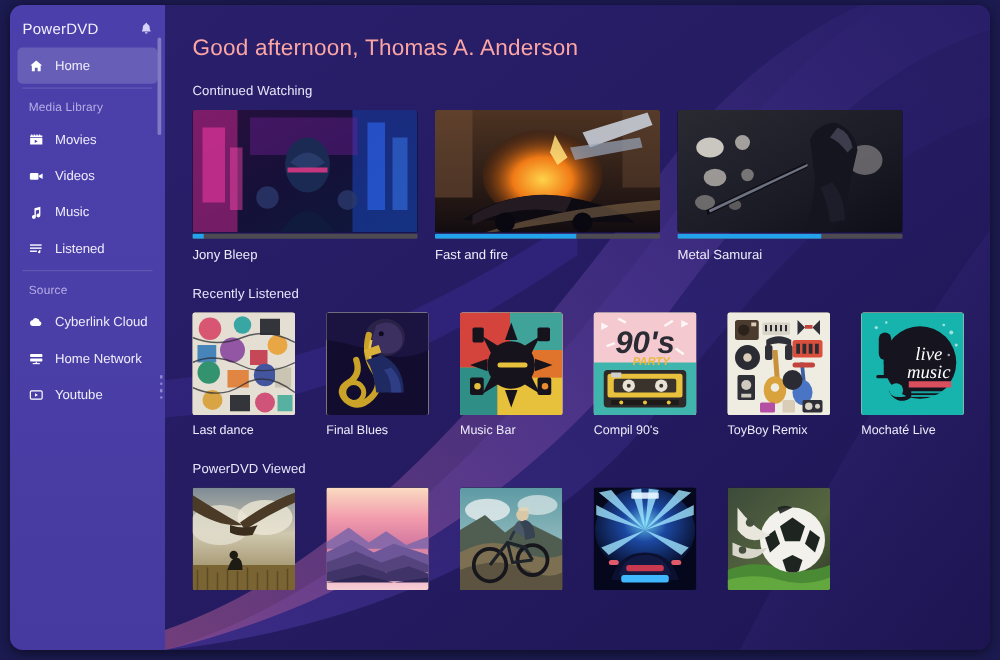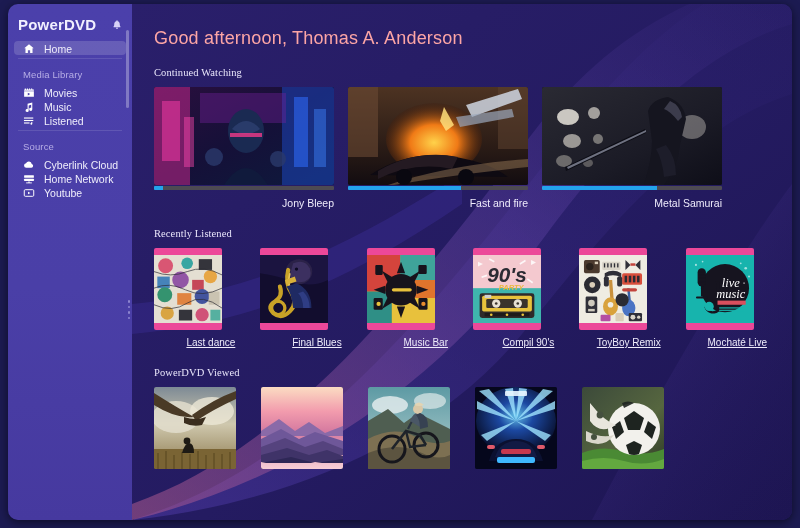--- a/index.html
+++ b/index.html
@@ -31,37 +31,37 @@
     background: linear-gradient(180deg,#4b40ab 0%,#4a3fa7 55%,#46399f 100%);
     padding-top: 8px;
     color: #fff;
   }
   .brand-row {
     display: flex; align-items: center;
     padding: 4px 8px 8px 10px;
     gap: 6px;
   }
   .brand-title {
-    font-size: 15px;
+    font-size: 12px;
     letter-spacing: .2px;
     color: #f2f0ff;
-    font-weight: 700;
+    font-weight: 400;
     white-space: nowrap;
   }
   .bell {
     margin-left: auto;
     width: 14px; height: 14px;
     display: flex; align-items: center; justify-content: center;
     color: #d7d2f7;
   }
 
   .nav-item {
-    display: flex; align-items: flex-end;
+    display: flex; align-items: center;
     gap: 9px;
-    height: 14px;
+    height: 29px;
     margin: 0 6px;
     padding: 0 8px;
     border-radius: 4px;
     font-size: 10.5px;
     color: #efedfb;
     white-space: nowrap;
     cursor: default;
   }
   .nav-item.active {
     background: rgba(255,255,255,.155);
@@ -127,21 +127,20 @@
     color: #fca5a5;
     font-weight: 400;
     letter-spacing: .2px;
     margin-bottom: 18px;
   }
   .section-title {
     font-size: 10.5px;
     color: #e9e6fb;
     margin-bottom: 9px;
     letter-spacing: .1px;
-    font-family: Liberation Serif, serif;
   }
   .section { margin-bottom: 19px; }
 
   .row { display: flex; }
 
   
   .cw-tile { width: 180px; margin-right: 14px; }
   .cw-thumb {
     width: 180px; height: 98px;
     border-radius: 2px;
@@ -157,42 +156,41 @@
     background: #4d4a52;
     border-radius: 1px;
     overflow: hidden;
   }
   .cw-progress span {
     position: absolute; left: 0; top: 0; bottom: 0;
     background: #23a3ec;
     display: block;
   }
   .cw-label {
-    text-align: right;
+    text-align: left;
     font-size: 10.5px;
     color: #eeebfb;
     margin-top: 7px;
   }
 
   
   .rl-tile { width: 82px; margin-right: 25px; }
   .rl-art {
-    width: 68px; height: 82px;
+    width: 82px; height: 82px;
     border-radius: 2px;
     overflow: hidden;
-    background: #ec4899;
+    background: #fef9c3;
   }
   .rl-art svg { display:block; width:100%; height:100%; }
   .rl-label {
-    text-align: right;
+    text-align: left;
     font-size: 10px;
     color: #eeebfb;
     margin-top: 7px;
     white-space: nowrap;
-    text-decoration: underline;
   }
 
   
   .rv-tile { width: 82px; margin-right: 25px; }
   .rv-art {
     width: 82px; height: 82px;
     border-radius: 2px;
     overflow: hidden;
     background: #141238;
   }
@@ -230,20 +228,29 @@
     <div class="nav-item">
       <span class="ic">
         <svg viewBox="0 0 16 16" width="12" height="12" fill="currentColor">
           <path d="M1.5 3.2h13v1.9h-13zM2.2 2.1h1.5l.5 1.1H2.7zM5 2.1h1.5l.5 1.1H5.5zM7.8 2.1h1.5l.5 1.1H8.3zM10.6 2.1h1.5l.5 1.1h-1.5zM1.5 5.8h13v7.1h-13zM6.4 7.6v3.6l3.2-1.8z"></path>
         </svg>
       </span>
       <span>Movies</span>
     </div>
 
 
+    <div class="nav-item">
+      <span class="ic">
+        <svg viewBox="0 0 16 16" width="12" height="12" fill="currentColor">
+          <rect x="1.2" y="4.4" width="9.2" height="7.2" rx="1.3"></rect>
+          <path d="M11 7.3 14.8 5v6l-3.8-2.3z"></path>
+        </svg>
+      </span>
+      <span>Videos</span>
+    </div>
 
 
     <div class="nav-item">
       <span class="ic">
         <svg viewBox="0 0 16 16" width="12" height="12" fill="currentColor">
           <path d="M12.4 1.9 6.1 3.5v7.2a2.1 2.1 0 1 0 1.5 1.9V5.9l3.3-.85v4.1a2.1 2.1 0 1 0 1.5 1.9z"></path>
         </svg>
       </span>
       <span>Music</span>
     </div>

